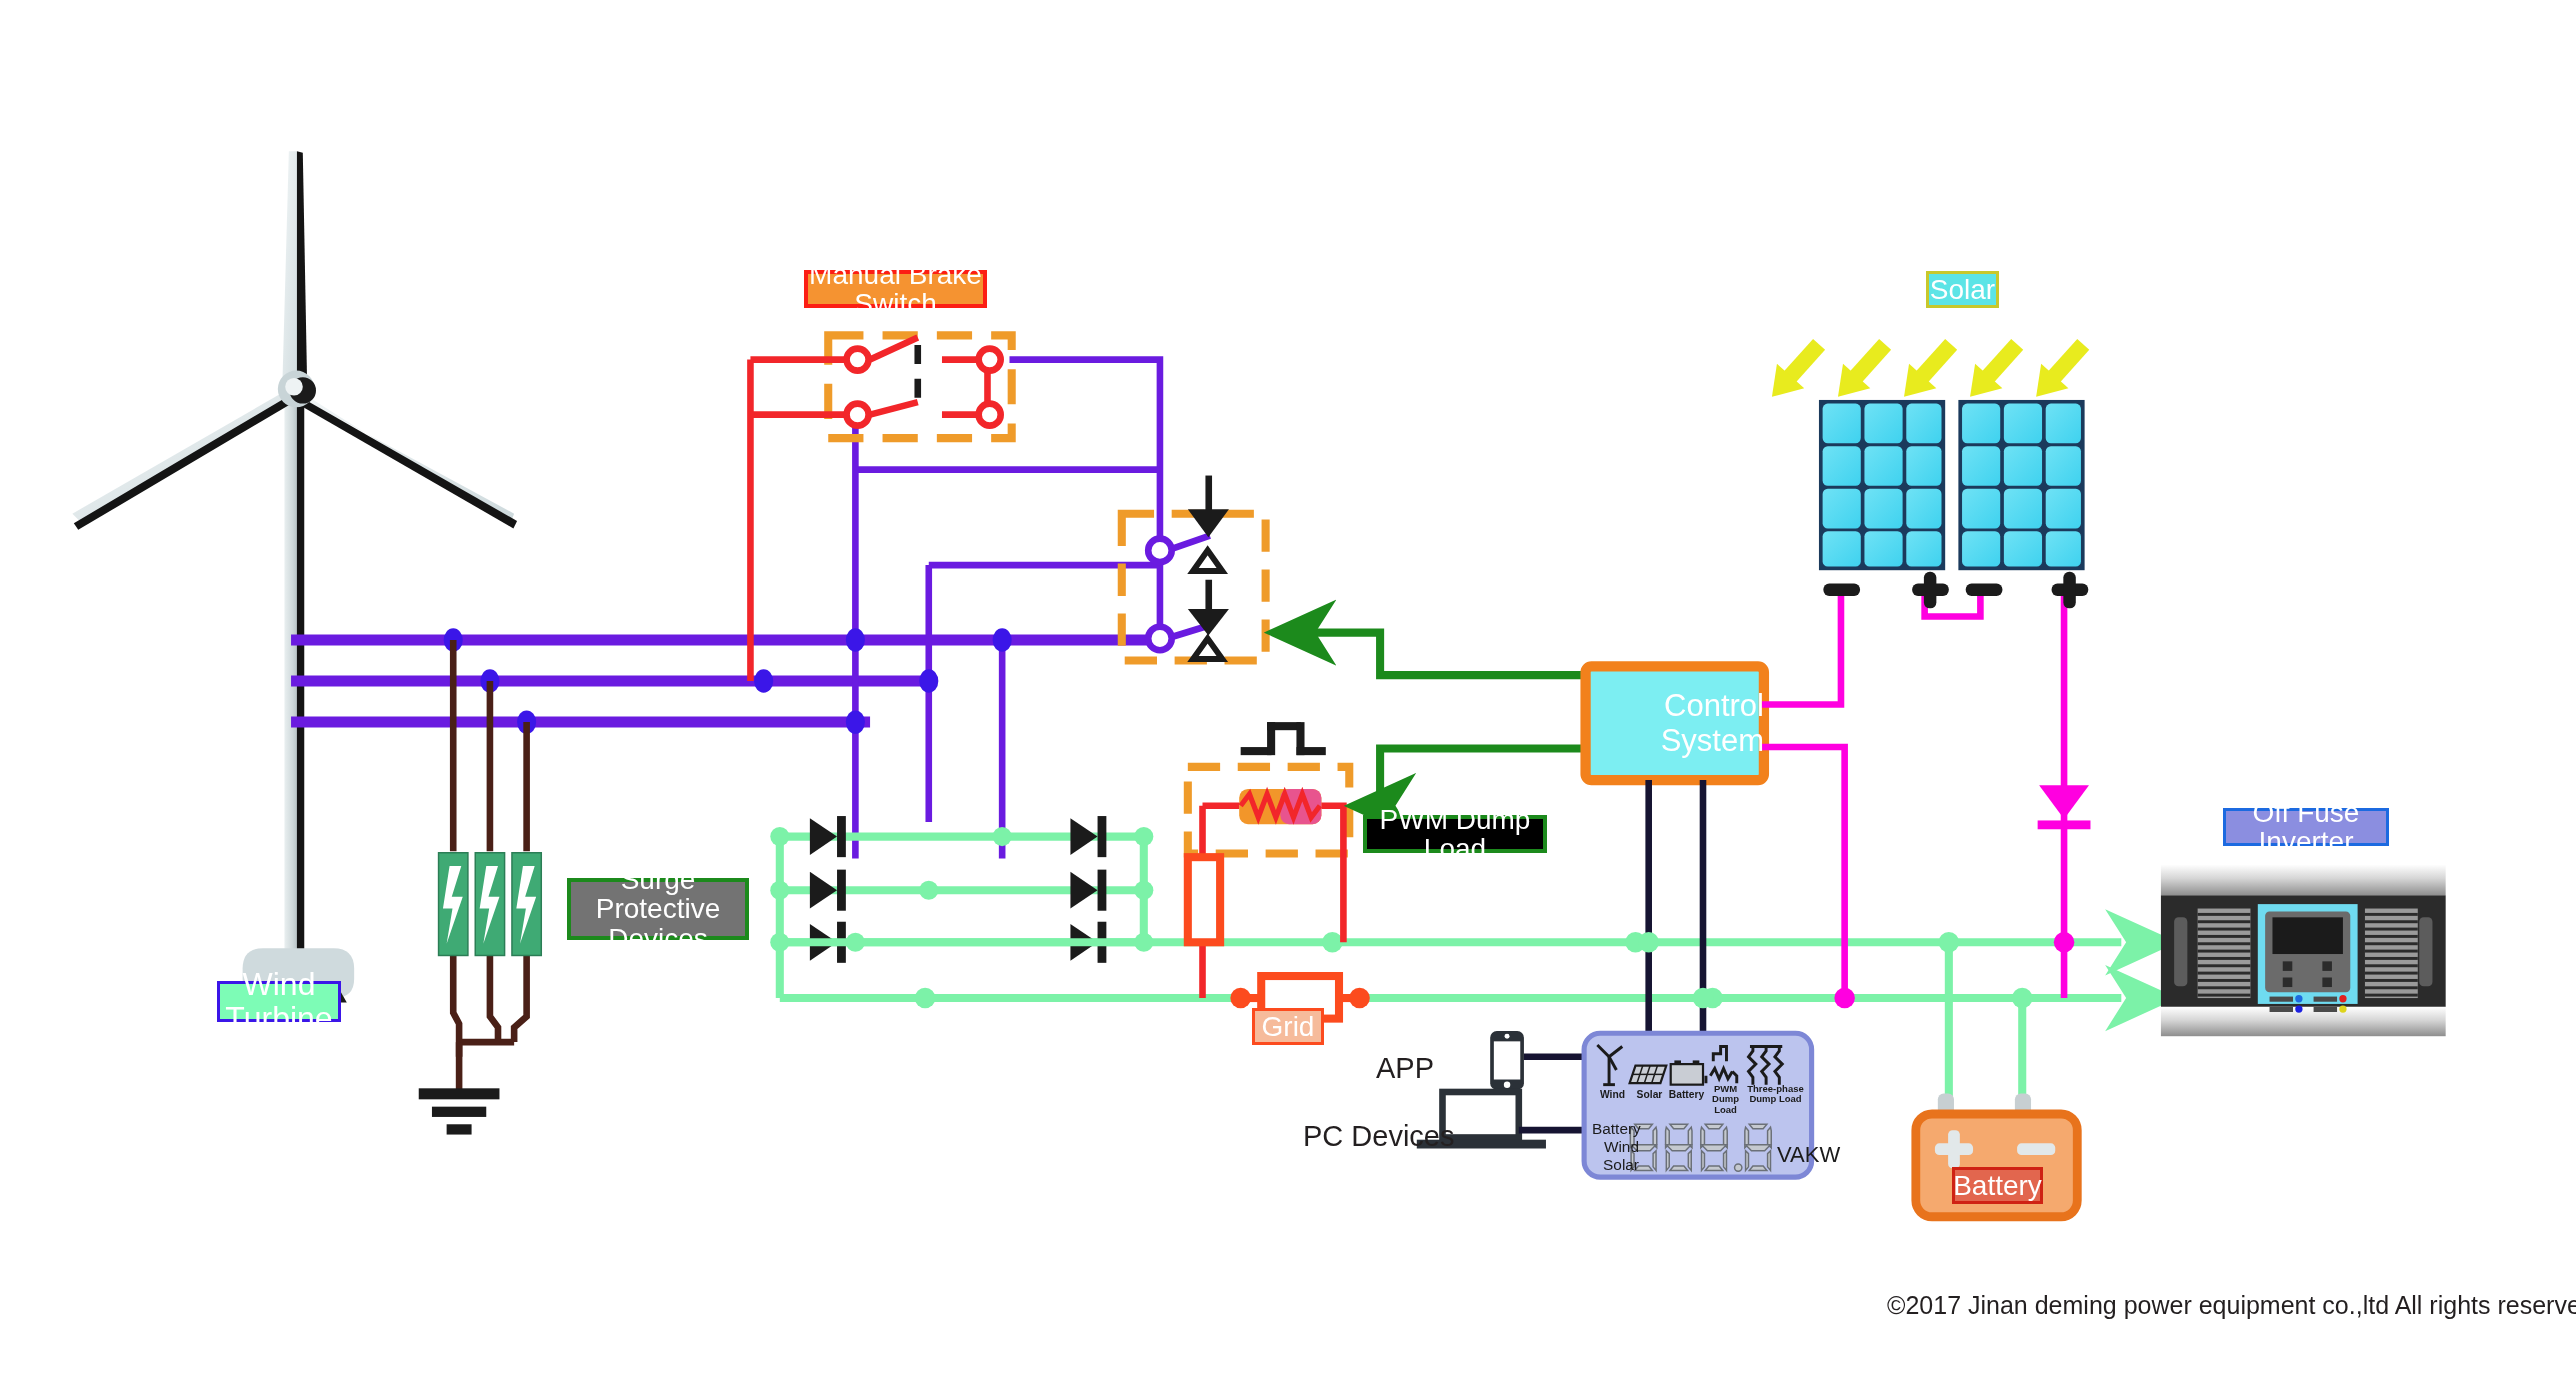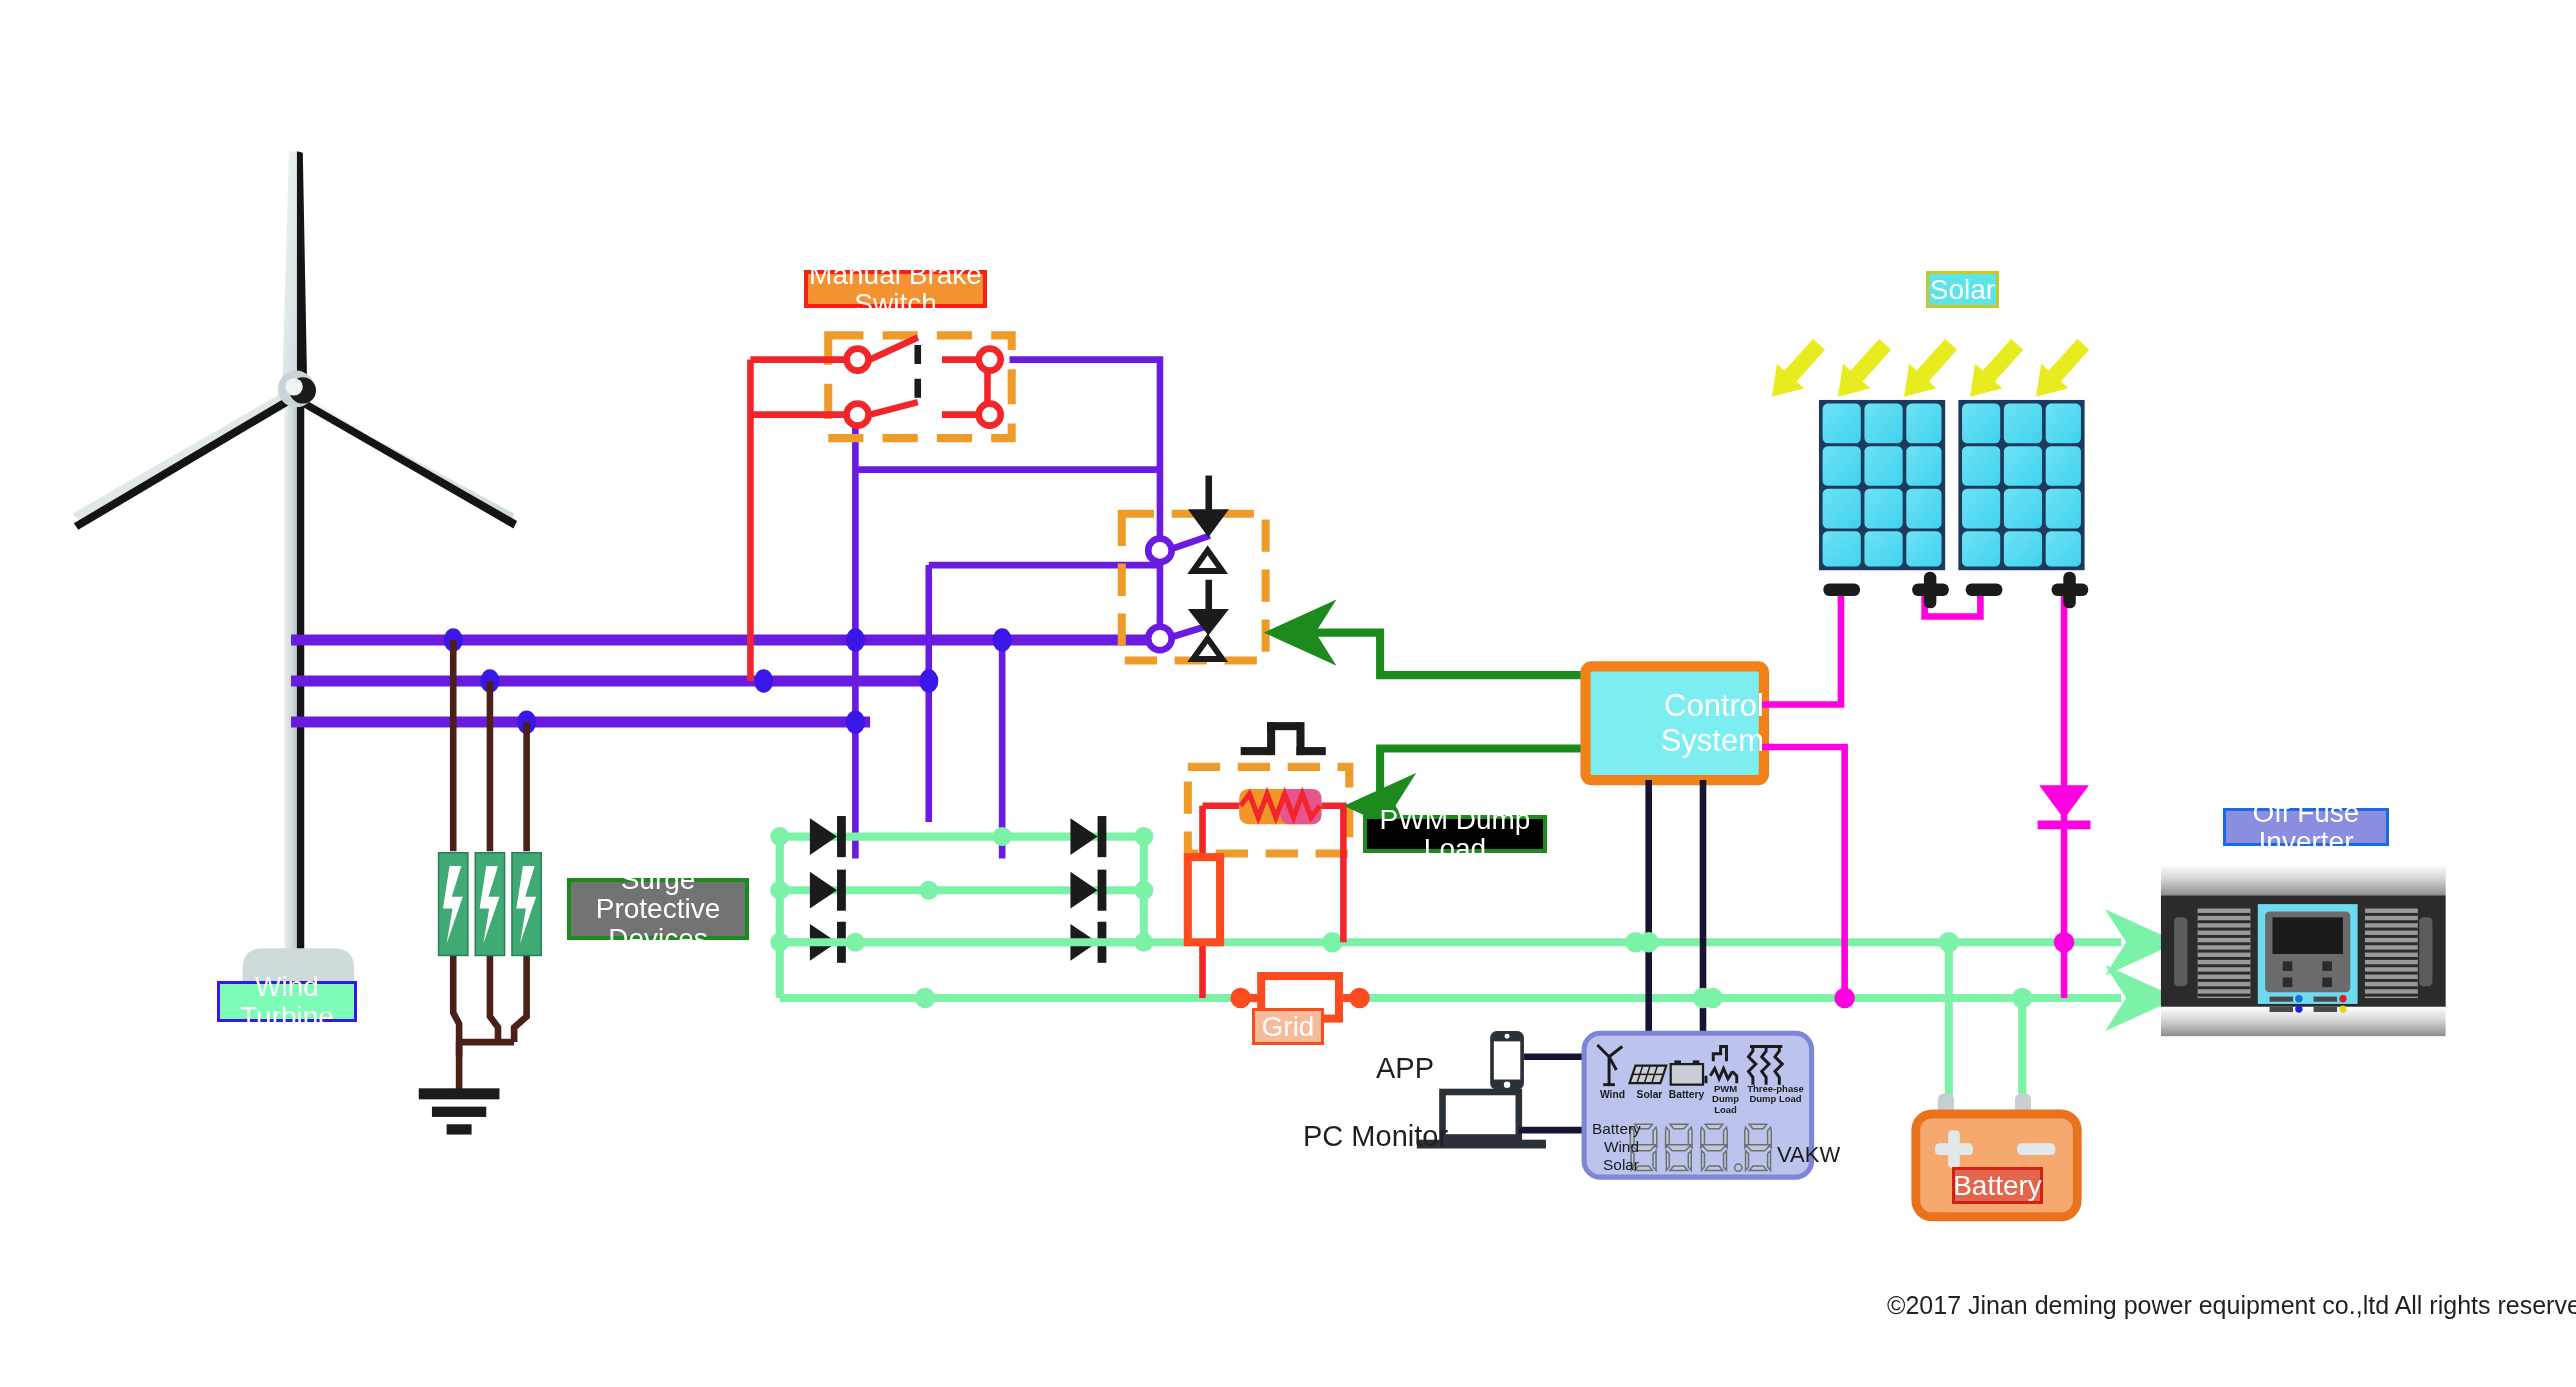--- a/index.html
+++ b/index.html
@@ -4,21 +4,21 @@
 <style>
   html,body{margin:0;padding:0;background:#ffffff;}
   body{width:2576px;height:1387px;position:relative;overflow:hidden;
        font-family:"Liberation Sans",sans-serif;}
   #stage{position:absolute;left:0;top:0;width:2576px;height:1387px;}
   svg.layer{position:absolute;left:0;top:0;width:2576px;height:1387px;}
 
   .lbl{position:absolute;box-sizing:border-box;display:flex;align-items:center;
        justify-content:center;text-align:center;color:#ffffff;line-height:1.05;
        font-weight:400;}
-  .lbl-wind    {left:217px; top:981px; width:140px;height:41px;  background:#7dfcb6;border:3.7px solid #3b16e8;font-size:28px;}
+  .lbl-wind    {left:217px; top:981px; width:124px;height:41px;  background:#7dfcb6;border:3.7px solid #3b16e8;font-size:32px;}
   .lbl-surge   {left:567px; top:878px; width:182px;height:62px;  background:#737373;border:4.4px solid #1c8a1c;font-size:28px;}
   .lbl-brake   {left:804px;top:270px;  width:183px;height:38px;  background:#f59331;border:4.4px solid #fc1e14;font-size:28px;}
   .lbl-pwm     {left:1363px;top:815px; width:184px;height:38px;  background:#000000;border:4.4px solid #1c8a1c;font-size:28px;}
   .lbl-fuse    {left:1252px;top:1008px; width:72px; height:37px;  background:#f6bb9b;border:3.7px solid #fc4b1e;font-size:28px;}
   .lbl-solar   {left:1926px;top:271px;  width:73px;height:37px;  background:#5ce4e6;border:3.7px solid #c8c82b;font-size:28px;}
   .lbl-inverter{left:2223px;top:808px; width:166px;height:38px;  background:#8b8ee0;border:3.7px solid #1c6ae0;font-size:28px;}
   .lbl-battery {left:1952px;top:1167px; width:91px;height:37px;  background:#e2664e;border:3.7px solid #cf2214;font-size:28px;}
 
   .plain{position:absolute;color:#231f20;font-size:29px;white-space:nowrap;}
   .t-app{left:1376px;top:1052px;}
@@ -567,21 +567,21 @@
   <div class="lbl lbl-battery">Battery</div>
 
   <div style="position:absolute;left:1586px;top:667px;width:178px;height:114px;
               display:flex;flex-direction:column;align-items:flex-end;justify-content:center;
               color:#ffffff;font-size:31px;line-height:1.12;pointer-events:none;">
     <span>Control</span>
     <span>System</span>
   </div>
 
   <div class="plain t-app">APP</div>
-  <div class="plain t-pc">PC Monitor</div>
+  <div class="plain t-pc">PC Devices</div>
 
   <div style="position:absolute;left:1592px;top:1089px;width:41px;text-align:center;font-size:10.3px;font-weight:bold;color:#1b1b1b;">Wind</div>
   <div style="position:absolute;left:1628px;top:1089px;width:43px;text-align:center;font-size:10.3px;font-weight:bold;color:#1b1b1b;">Solar</div>
   <div style="position:absolute;left:1663px;top:1089px;width:47px;text-align:center;font-size:10.3px;font-weight:bold;color:#1b1b1b;">Battery</div>
   <div style="position:absolute;left:1702px;top:1084px;width:47px;text-align:center;font-size:9.5px;font-weight:bold;color:#1b1b1b;line-height:1.1;">
     <div>PWM</div>
     <div>Dump Load</div>
   </div>
   <div style="position:absolute;left:1746px;top:1084px;width:59px;text-align:center;font-size:9.5px;font-weight:bold;color:#1b1b1b;line-height:1.1;">
     <div>Three-phase</div>

